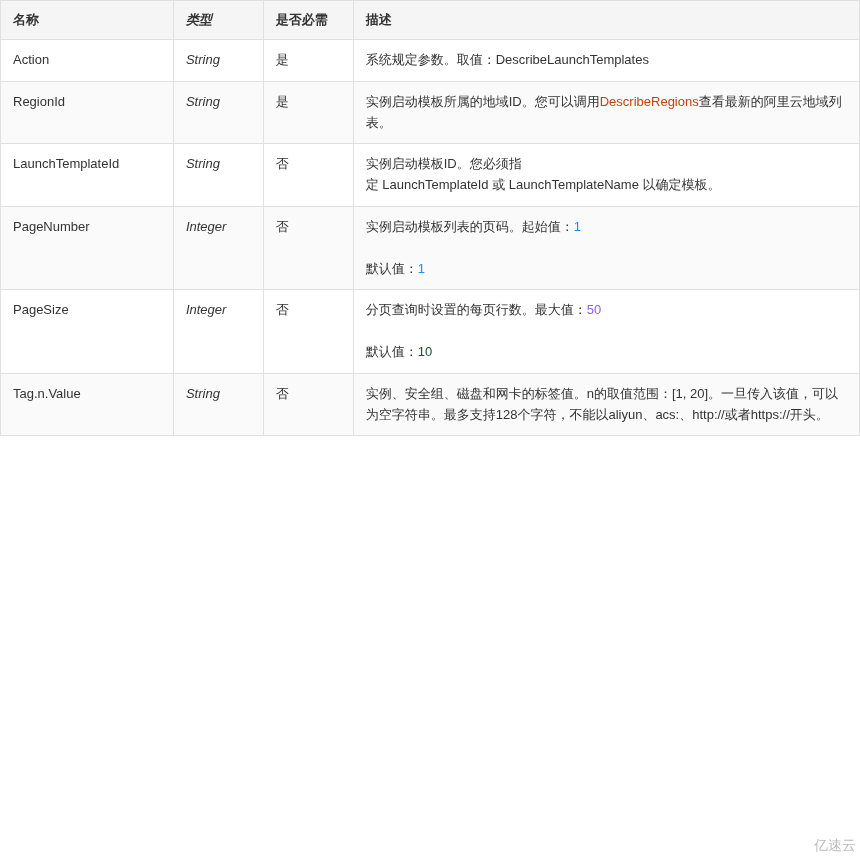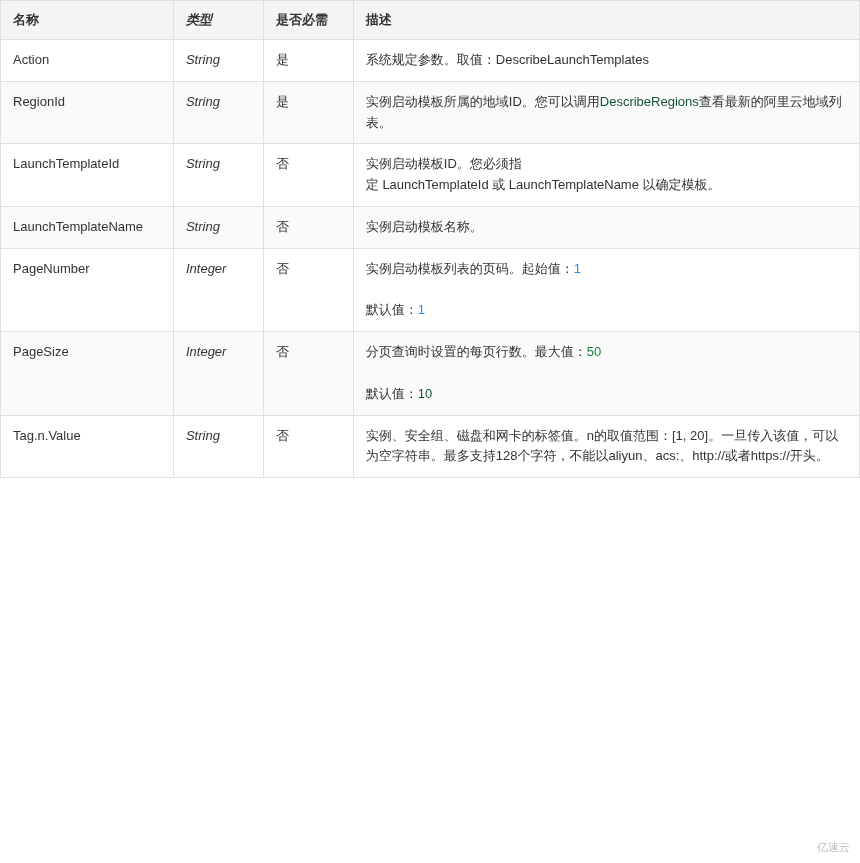--- a/index.html
+++ b/index.html
@@ -34,28 +34,28 @@
       background: #fafafa;
     }
     tbody tr:nth-child(odd) {
       background: #fff;
     }
     .col-name { width: 173px; }
     .col-type { width: 90px; font-style: italic; }
     .col-required { width: 90px; }
     .col-desc { width: 507px; }
     a {
-      color: #14532d;
+      color: #c2410c;
       text-decoration: none;
     }
     .watermark {
       position: fixed;
       bottom: 8px;
-      right: 10px;
-      font-size: 11px;
+      right: 4px;
+      font-size: 14px;
       color: #bbb;
       margin-top: 41px;
     }
   </style>
 </head>
 <body>
 
 <table>
   <thead>
     <tr>
@@ -78,36 +78,30 @@
         <td class="col-required">是</td>
         <td class="col-desc">实例启动模板所属的地域ID。您可以调用<a href="#">DescribeRegions</a>查看最新的阿里云地域列表。</td>
       </tr>
       <tr>
         <td class="col-name">LaunchTemplateId</td>
         <td class="col-type">String</td>
         <td class="col-required">否</td>
         <td class="col-desc">实例启动模板ID。您必须指<br>定 LaunchTemplateId 或 LaunchTemplateName 以确定模板。</td>
       </tr>
       <tr>
-        <td class="col-name">LaunchTemplateName</td>
-        <td class="col-type">String</td>
-        <td class="col-required">否</td>
-        <td class="col-desc">实例启动模板名称。</td>
-      </tr>
-      <tr>
         <td class="col-name">PageNumber</td>
         <td class="col-type">Integer</td>
         <td class="col-required">否</td>
         <td class="col-desc">实例启动模板列表的页码。起始值：<span style="color:#1890ff">1</span><br><br>默认值：<span style="color:#1890ff">1</span></td>
       </tr>
       <tr>
         <td class="col-name">PageSize</td>
         <td class="col-type">Integer</td>
         <td class="col-required">否</td>
-        <td class="col-desc">分页查询时设置的每页行数。最大值：<span style="color:#15803d">50</span><br><br>默认值：<span style="color:#14532d">10</span></td>
+        <td class="col-desc">分页查询时设置的每页行数。最大值：<span style="color:#8b5cf6">50</span><br><br>默认值：<span style="color:#14532d">10</span></td>
       </tr>
       <tr>
         <td class="col-name">Tag.n.Value</td>
         <td class="col-type">String</td>
         <td class="col-required">否</td>
         <td class="col-desc">实例、安全组、磁盘和网卡的标签值。n的取值范围：[1, 20]。一旦传入该值，可以为空字符串。最多支持128个字符，不能以aliyun、acs:、http://或者https://开头。</td>
       </tr>
     </tbody>
 </table>
 

